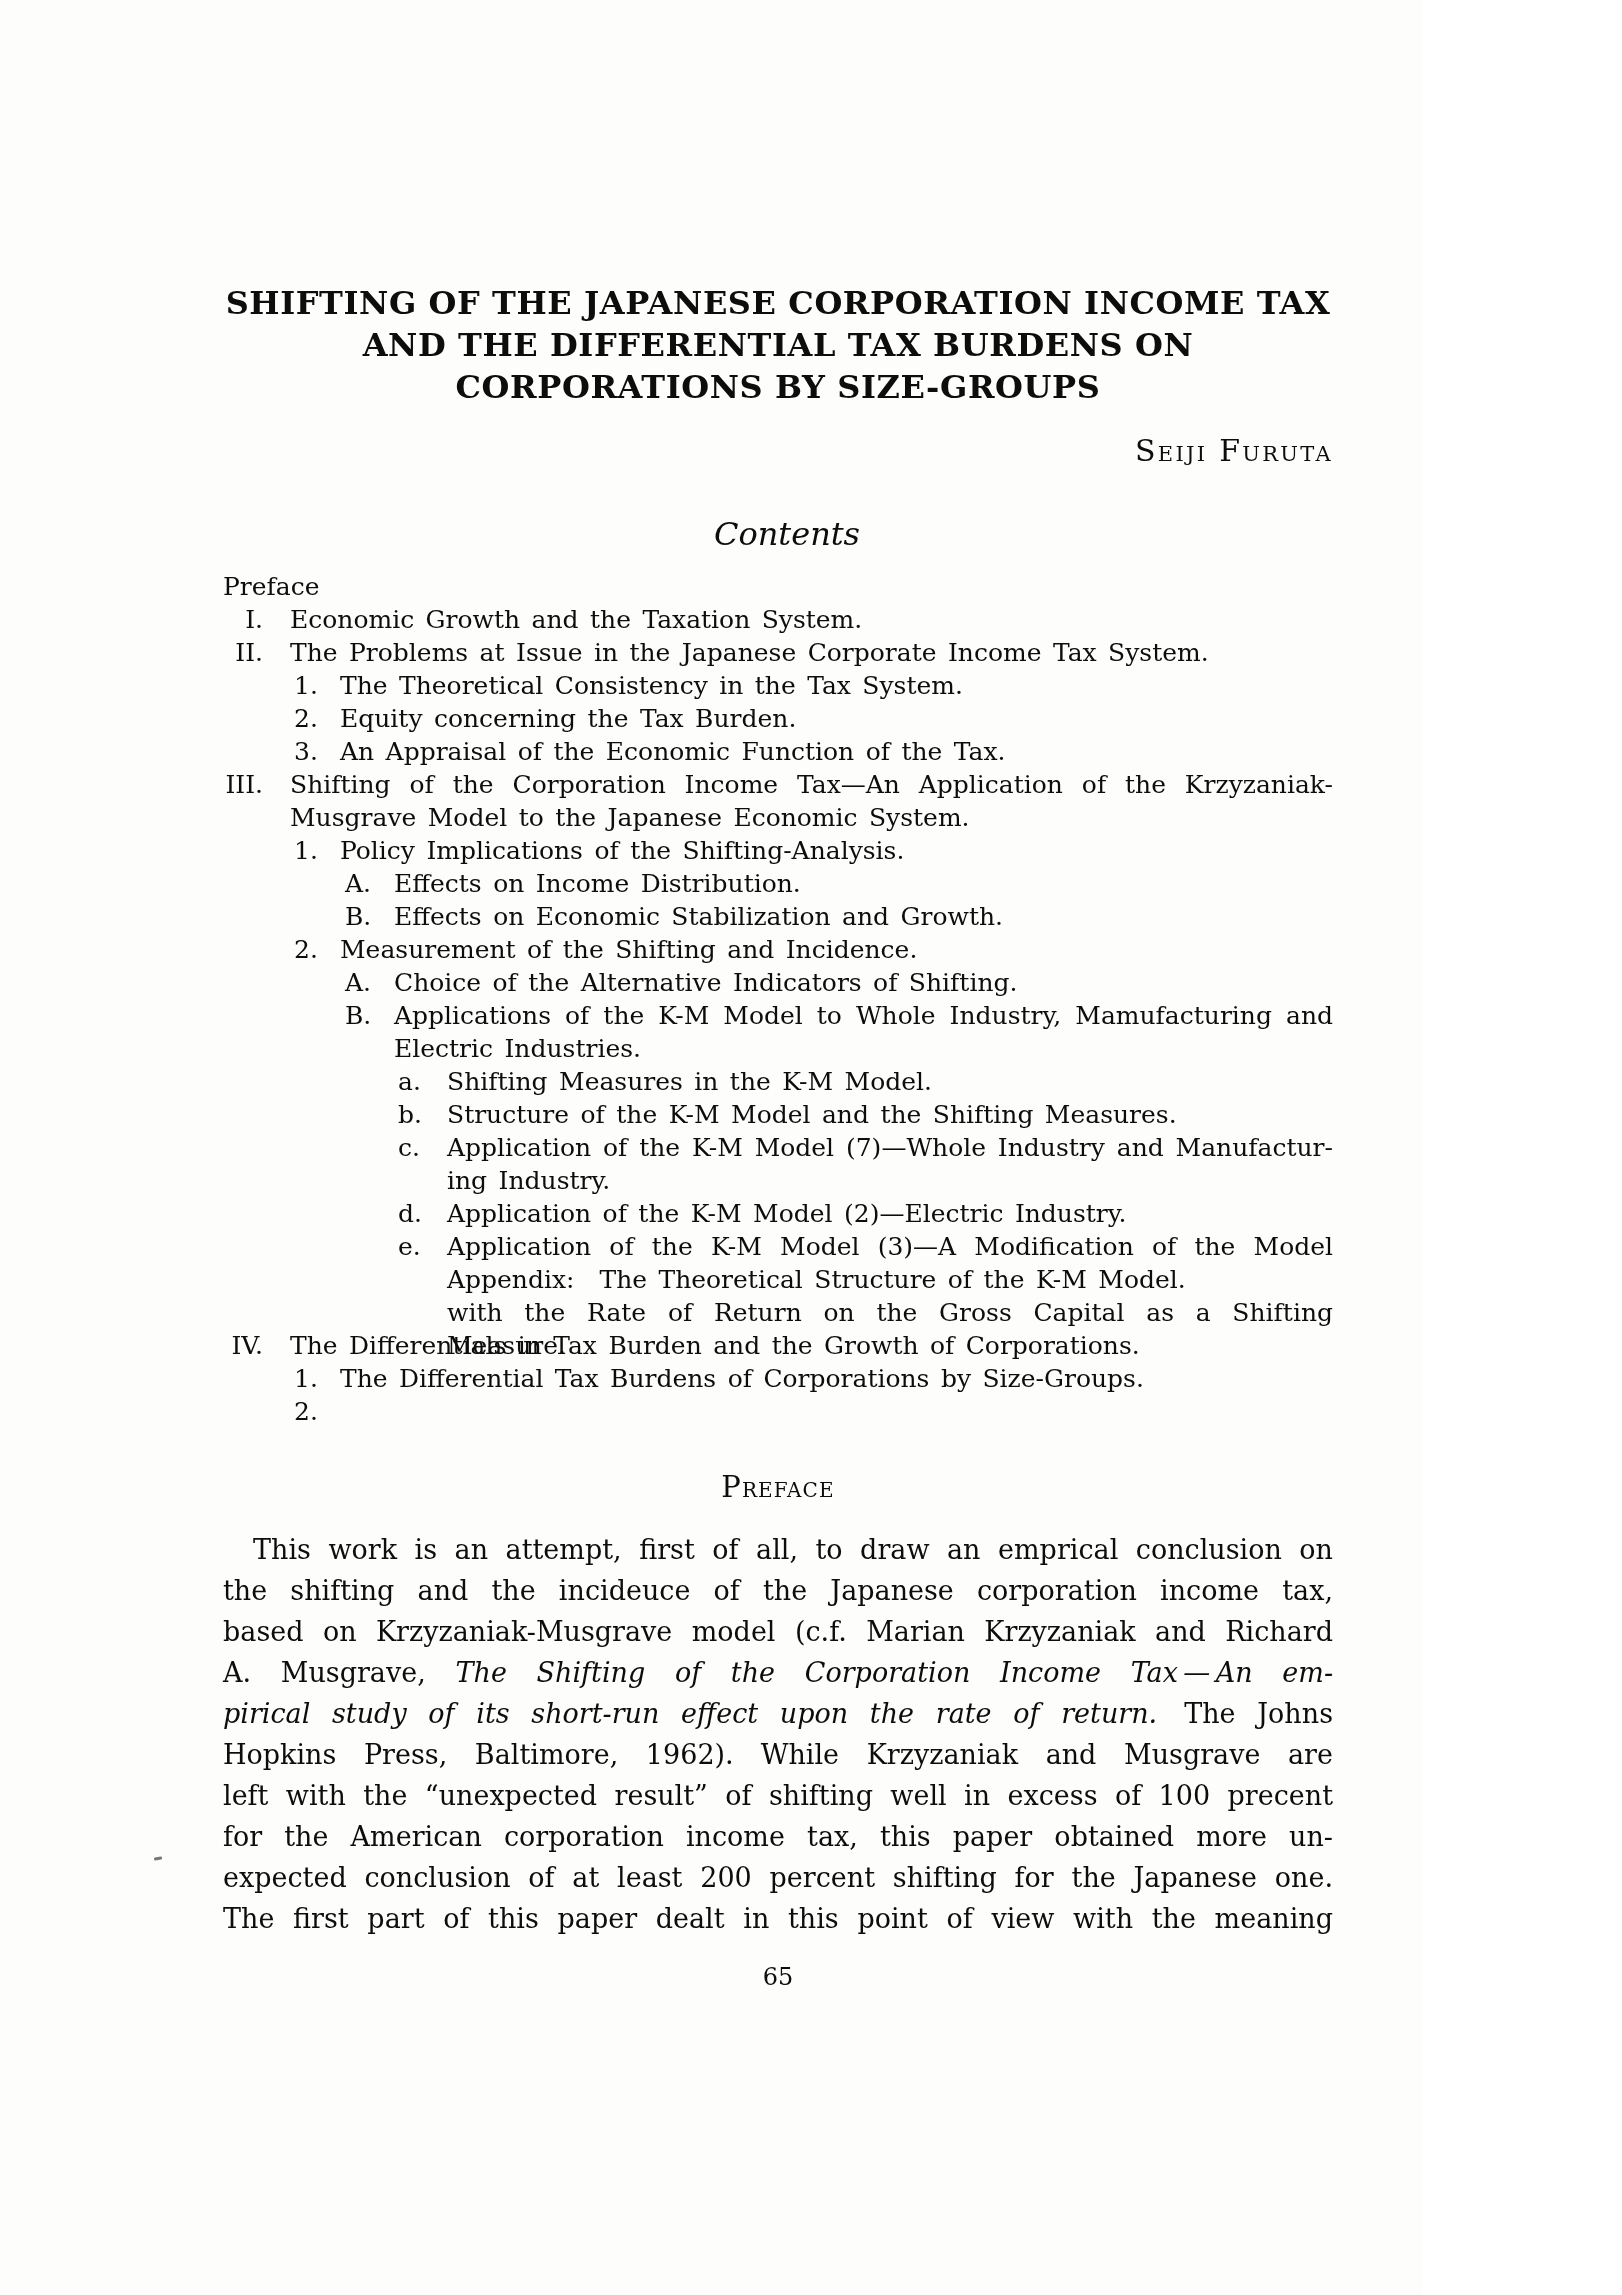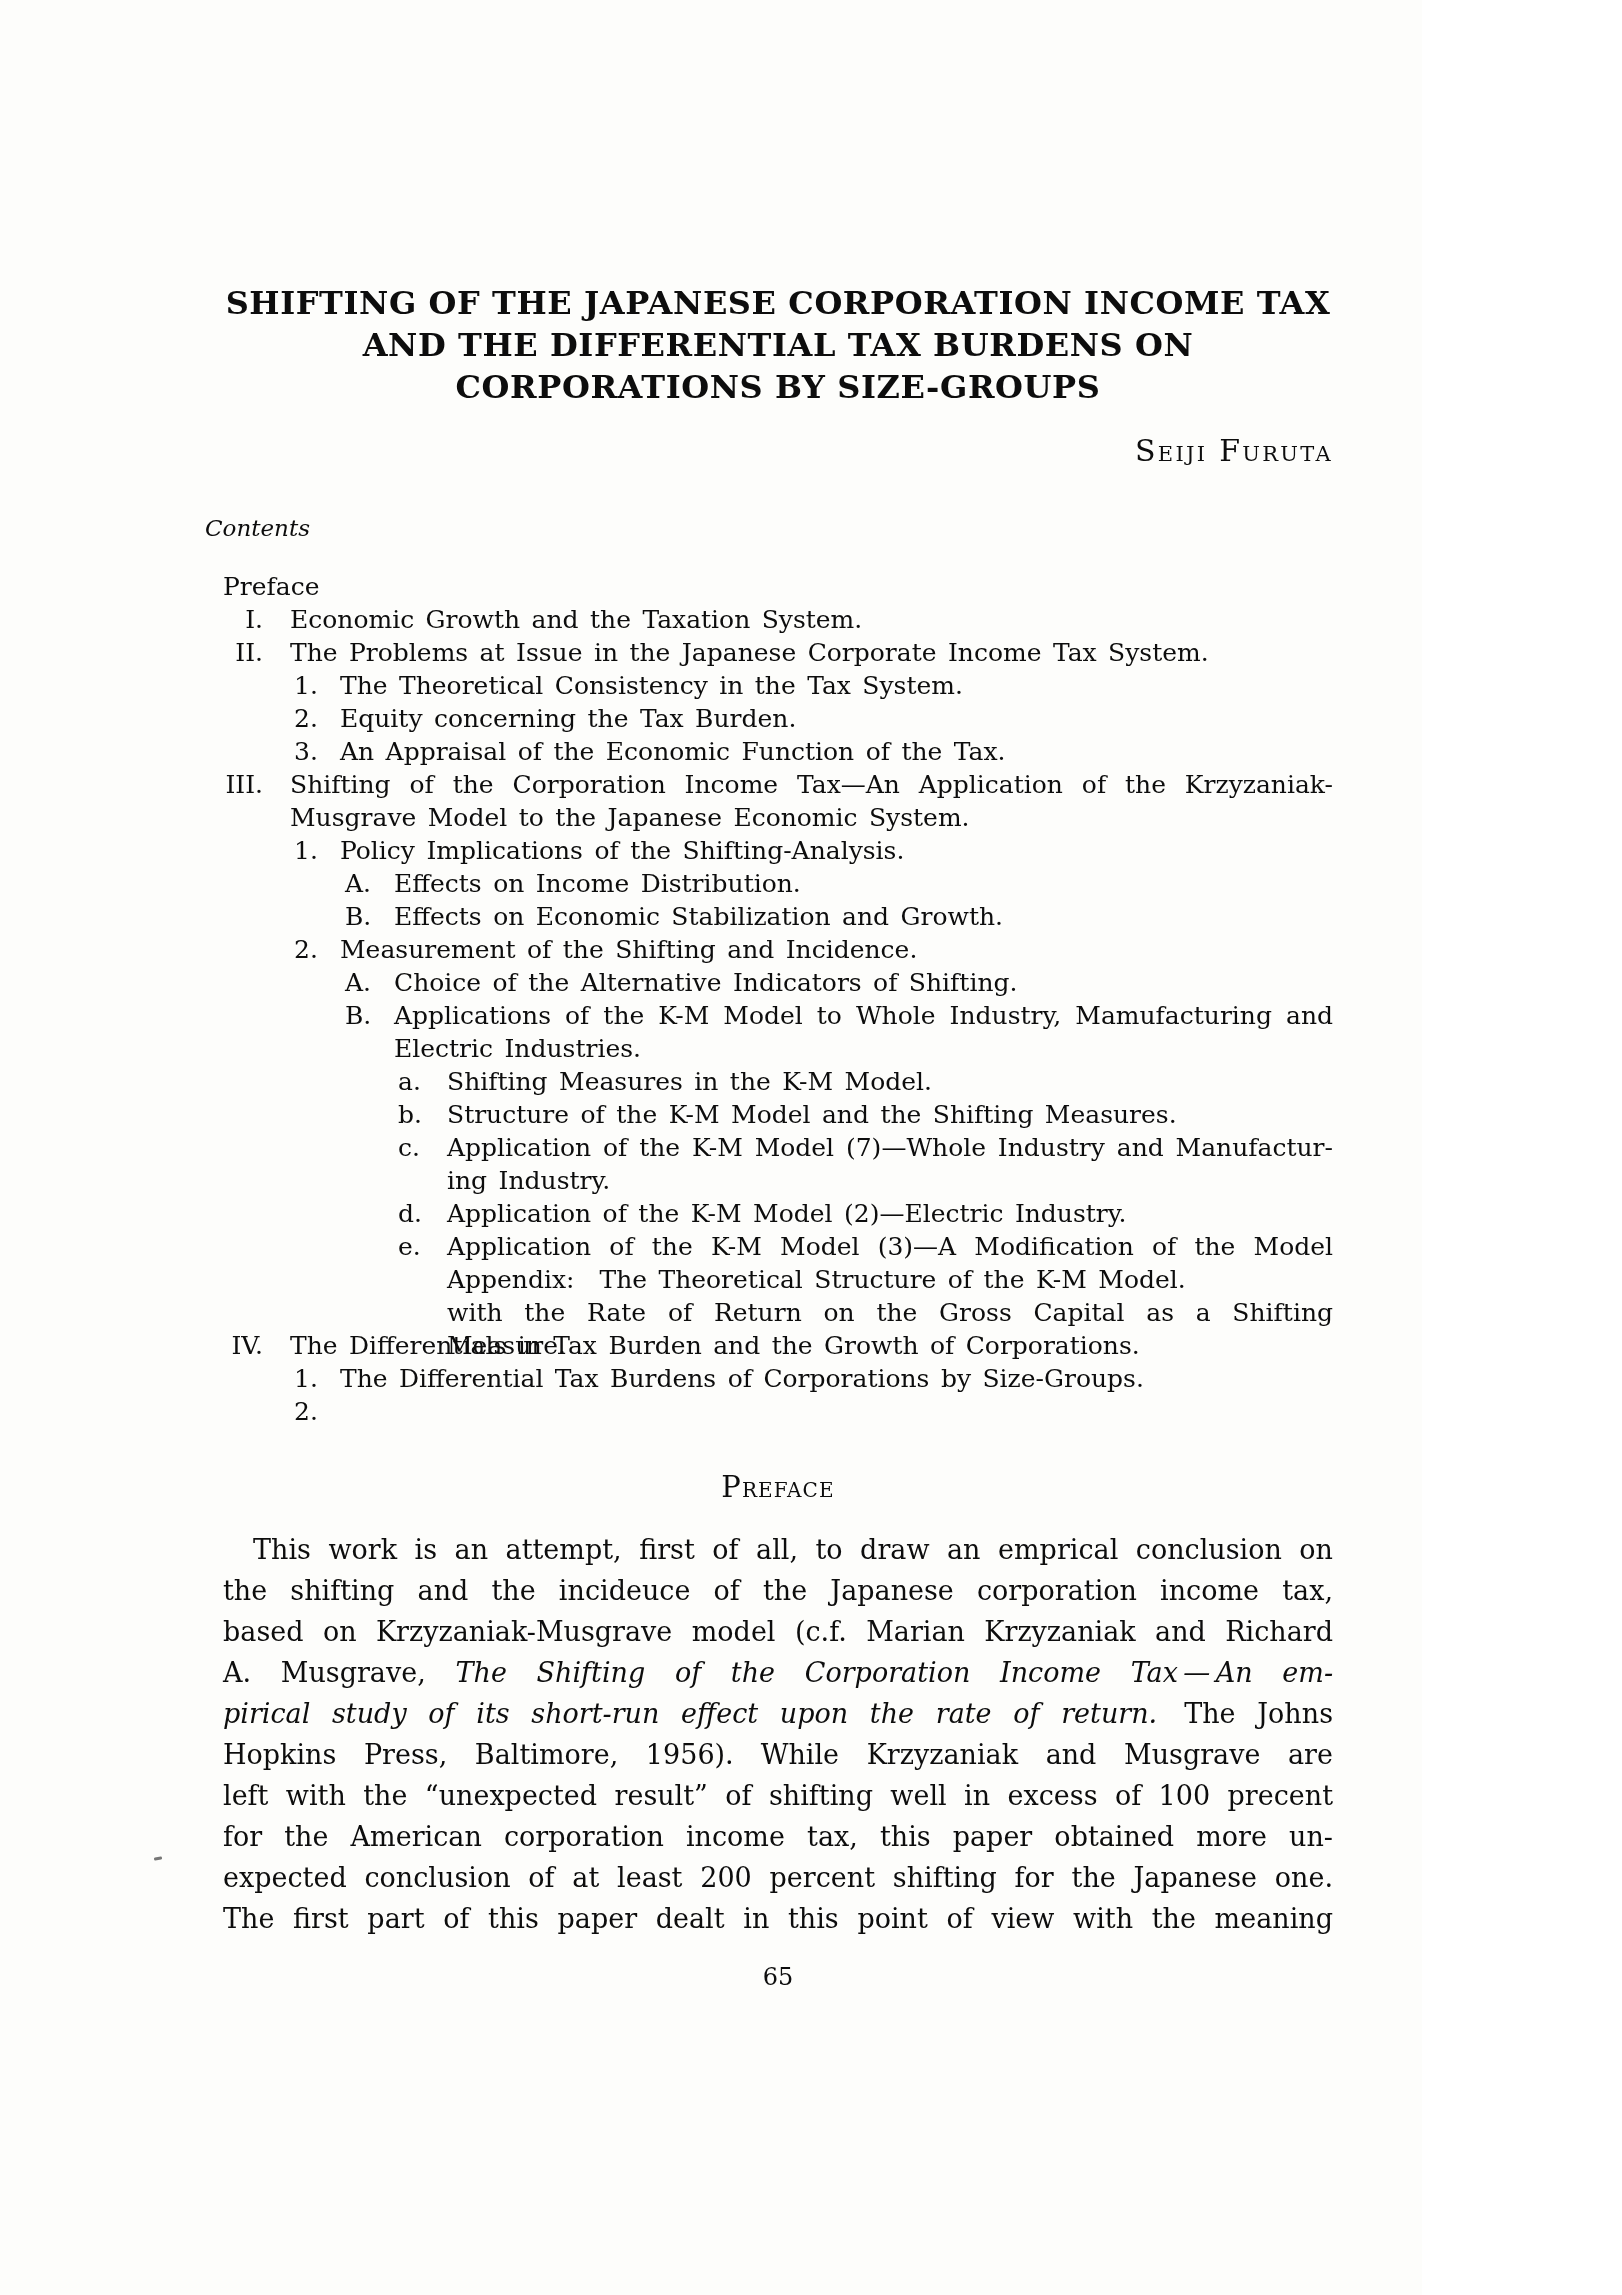--- a/index.html
+++ b/index.html
@@ -35,26 +35,26 @@
     top: 433px;
     width: 1110px;
     text-align: right;
     font-variant: small-caps;
     font-size: 30px;
     letter-spacing: 2.3px;
   }
   
   .contents-heading {
     position: absolute;
-    left: 205px;
+    left: 232px;
     top: 515px;
     width: 1110px;
-    text-align: left;
+    text-align: center;
     font-style: italic;
-    font-size: 23px;
+    font-size: 32px;
   }
   
   .toc {
     position: absolute;
     left: 223px;
     top: 570px;
     width: 1110px;
     font-size: 25px;
   }
   .toc-line {
@@ -189,21 +189,21 @@
   </div>
 
   <div class="preface-heading">Preface</div>
 
   <div class="preface-body">
     <div class="p-line first"><span>This work is an attempt, first of all, to draw an emprical conclusion on</span></div>
     <div class="p-line"><span>the shifting and the incideuce of the Japanese corporation income tax,</span></div>
     <div class="p-line"><span>based on Krzyzaniak-Musgrave model (c.f. Marian Krzyzaniak and Richard</span></div>
     <div class="p-line"><span>A. Musgrave, </span><span class="it">The Shifting of the Corporation Income Tax — An em-</span></div>
     <div class="p-line"><span class="it">pirical study of its short-run effect upon the rate of return.</span><span> The Johns</span></div>
-    <div class="p-line"><span>Hopkins Press, Baltimore, 1956). While Krzyzaniak and Musgrave are</span></div>
+    <div class="p-line"><span>Hopkins Press, Baltimore, 1962). While Krzyzaniak and Musgrave are</span></div>
     <div class="p-line"><span>left with the “unexpected result” of shifting well in excess of 100 precent</span></div>
     <div class="p-line"><span>for the American corporation income tax, this paper obtained more un-</span></div>
     <div class="p-line"><span>expected conclusion of at least 200 percent shifting for the Japanese one.</span></div>
     <div class="p-line"><span>The first part of this paper dealt in this point of view with the meaning</span></div>
   </div>
 
   <div class="page-number">65</div>
 
   <div class="artifact"></div>
 

